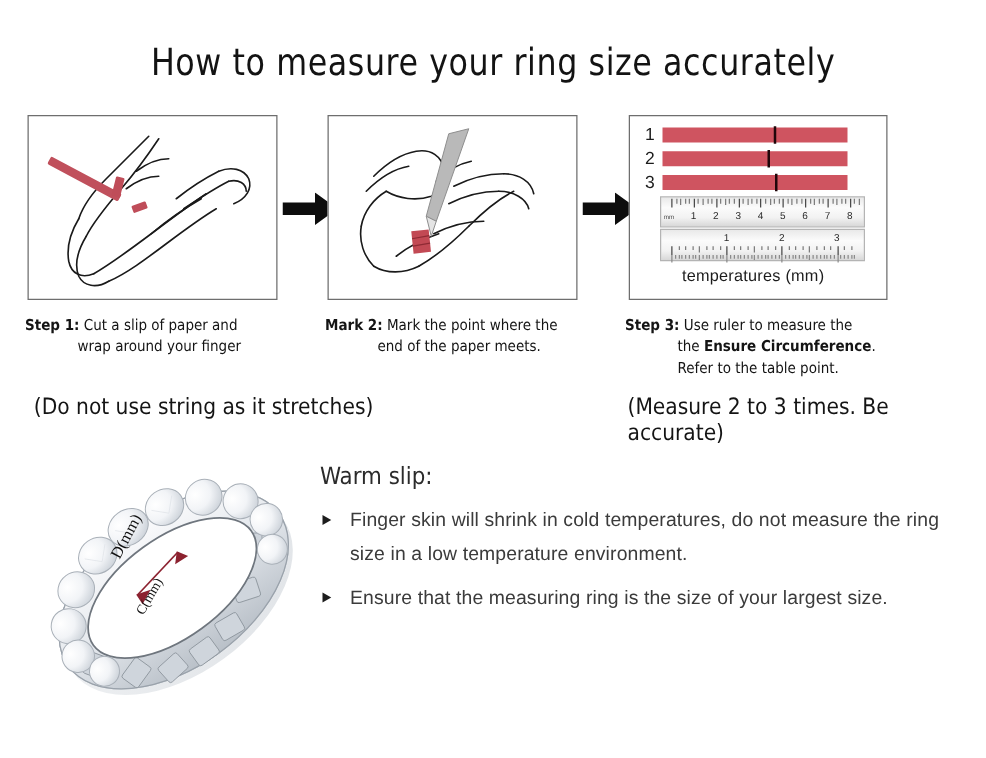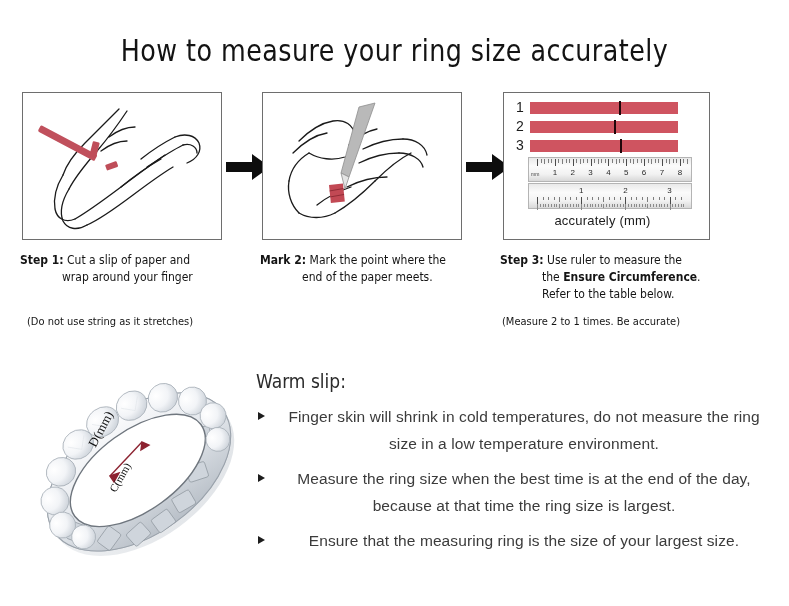--- a/index.html
+++ b/index.html
@@ -162,21 +162,21 @@
   }
   .caption b { font-weight: 700; }
   .cap-indent { padding-left: 42px; display: block; }
   #cap1 { left: 20px;  top: 252px; width: 230px; }
   #cap2 { left: 260px; top: 252px; width: 230px; }
   #cap3 { left: 500px; top: 252px; width: 250px; }
 
   .note {
     position: absolute;
     font-family: "DejaVu Sans Condensed", "Liberation Sans Narrow", "Liberation Sans", sans-serif;
-    font-size: 11px;
+    font-size: 18px;
     color: #141414;
   }
   #note1 { left: 27px;  top: 315px; }
   #note3 { left: 502px; top: 315px; }
 
   
   .ring-wrap {
     position: absolute;
     left: 26px;
     top: 358px;
@@ -211,21 +211,20 @@
     top: 370px;
     font-family: "DejaVu Sans Condensed", "Liberation Sans Narrow", "Liberation Sans", sans-serif;
     font-size: 19px;
     color: #2b2b2b;
   }
   .tips {
     position: absolute;
     left: 258px;
     top: 403px;
     width: 510px;
-    text-align: center;
   }
   .tip {
     position: relative;
     padding-left: 22px;
     margin-bottom: 8px;
     font-family: "Liberation Sans", sans-serif;
     font-size: 15.5px;
     line-height: 27px;
     color: #3b3b3b;
     letter-spacing: 0.1px;
@@ -491,45 +490,45 @@
             <i style="left: 140.5px; height: 6px; background: rgb(138, 138, 138);"></i>
             <i style="left: 143.3px; height: 2.5px; background: rgb(138, 138, 138);"></i>
             <i style="left: 146.1px; height: 2.5px; background: rgb(138, 138, 138);"></i>
             <i style="left: 148.8px; height: 2.5px; background: rgb(138, 138, 138);"></i>
             <i style="left: 151.6px; height: 2.5px; background: rgb(138, 138, 138);"></i>
             <i style="left: 154.3px; height: 2.5px; background: rgb(138, 138, 138);"></i>
           </div>
       </div>
     </div>
 
-    <div class="mm-label">accurately (mm)</div>
+    <div class="mm-label">temperatures (mm)</div>
   </div>
 </div>
 
 <div class="caption" id="cap1">
   <b>Step 1:</b>
   <span>Cut a slip of paper and</span>
   <span class="cap-indent">wrap around your finger</span>
 </div>
 
 <div class="caption" id="cap2">
   <b>Mark 2:</b>
   <span>Mark the point where the</span>
   <span class="cap-indent">end of the paper meets.</span>
 </div>
 
 <div class="caption" id="cap3">
   <b>Step 3:</b>
   <span>Use ruler to measure the</span>
   <span class="cap-indent"><span>the </span><b>Ensure Circumference</b><span>.</span></span>
-  <span class="cap-indent">Refer to the table below.</span>
+  <span class="cap-indent">Refer to the table point.</span>
 </div>
 
 <div class="note" id="note1">(Do not use string as it stretches)</div>
-<div class="note" id="note3">(Measure 2 to 1 times. Be accurate)</div>
+<div class="note" id="note3">(Measure 2 to 3 times. Be accurate)</div>
 
 <div class="ring-wrap">
   <svg class="ring-svg" width="226" height="228" viewBox="0 0 226 228">
     <defs>
       <radialGradient id="gem" cx="35%" cy="30%" r="75%">
         <stop offset="0%" stop-color="#ffffff"></stop>
         <stop offset="55%" stop-color="#f2f4f7"></stop>
         <stop offset="100%" stop-color="#cdd3da"></stop>
       </radialGradient>
       <linearGradient id="band" x1="0" y1="0" x2="0" y2="1">
@@ -593,19 +592,15 @@
 
 <div class="tips-head">Warm slip:</div>
 
 <div class="tips">
   <div class="tip">
     <span class="bullet"></span>
     <span>Finger skin will shrink in cold temperatures, do not measure the ring size in a low temperature environment.</span>
   </div>
   <div class="tip">
     <span class="bullet"></span>
-    <span>Measure the ring size when the best time is at the end of the day, because at that time the ring size is largest.</span>
-  </div>
-  <div class="tip">
-    <span class="bullet"></span>
     <span>Ensure that the measuring ring is the size of your largest size.</span>
   </div>
 </div>
 
 </body></html>

